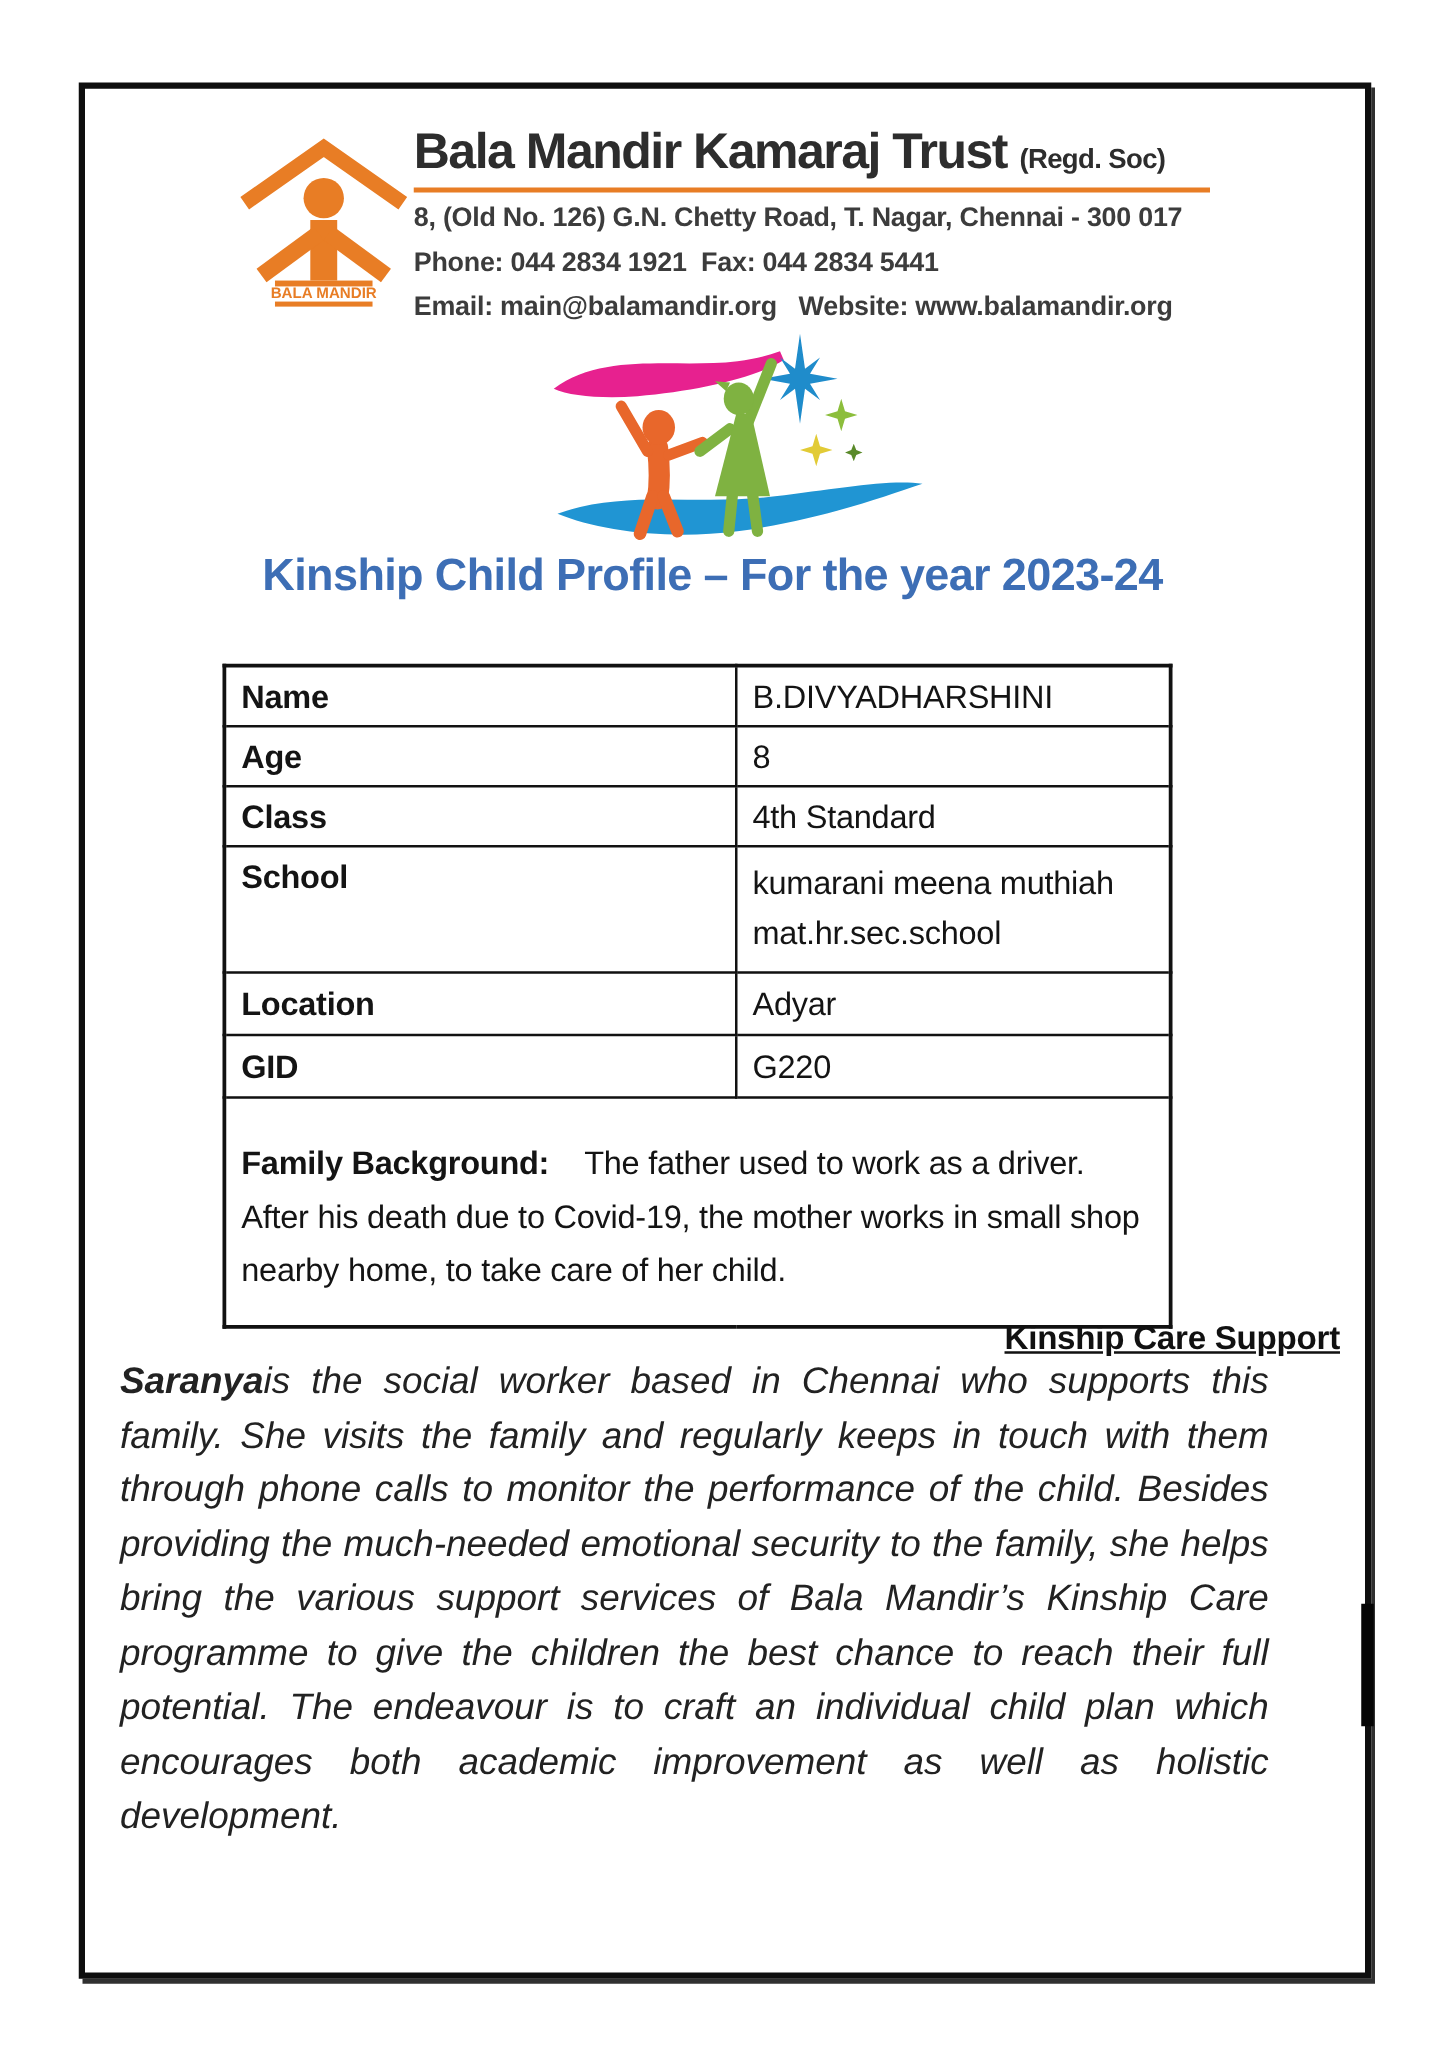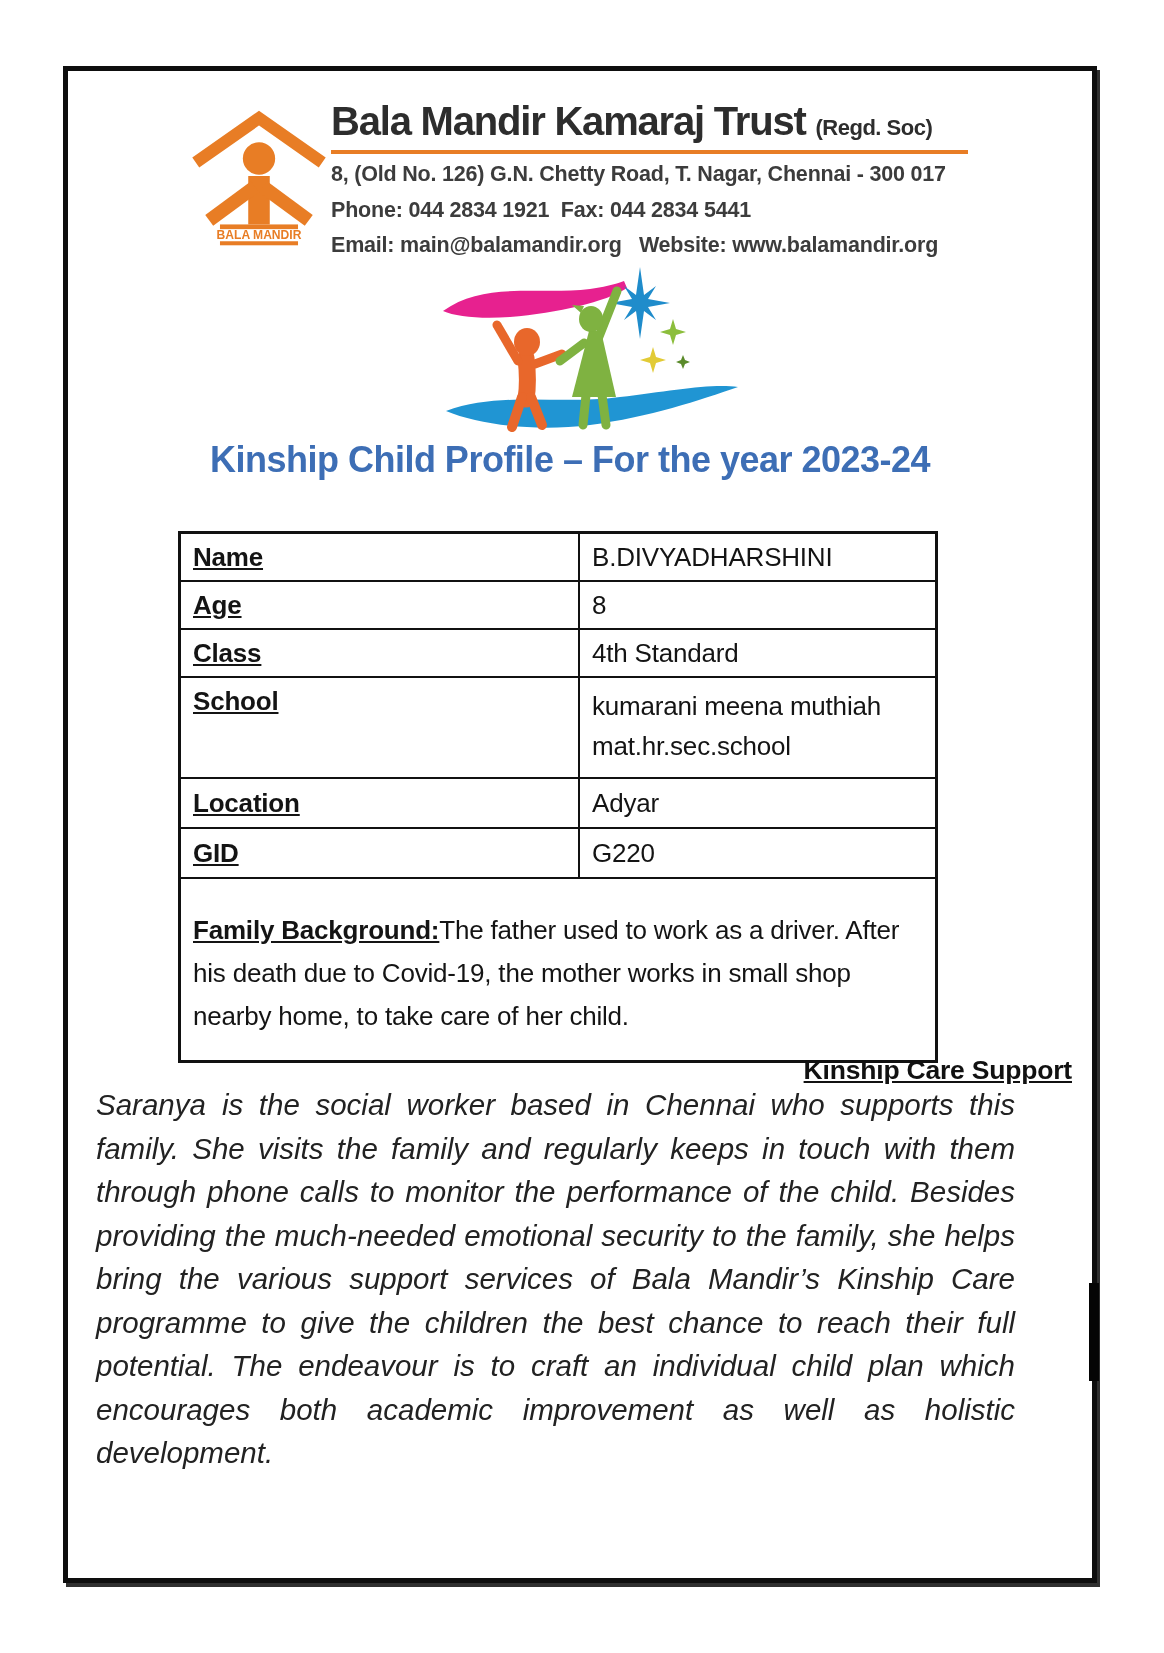--- a/index.html
+++ b/index.html
@@ -35,42 +35,42 @@
   
   .profile-table {
     position:absolute; left:110px; top:460px; width:760px;
     border-collapse:collapse; border:3px solid #111;
     table-layout:fixed;
   }
   .profile-table td {
     border:2px solid #111; font-size:26px; color:#141414;
     letter-spacing:-0.2px; vertical-align:middle;
   }
-  .lbl { width:385px; font-weight:bold; padding:2px 0 2px 12px;text-decoration:underline; }
+  .lbl { width:385px; font-weight:bold; padding:2px 10px 2px 12px; }
   .val { padding:2px 0 2px 12px; line-height:40px; }
   .row-s  td { height:42px; }
   .row-m  td { height:44px; }
   .row-school td { height:89px; vertical-align:top; padding-top:8px;margin-top:44px; }
   .fb-cell {
     height:173px; vertical-align:top; padding:8px 18px 0 12px;
     line-height:43px; font-size:26.5px;
   }
-  .fb-label { font-weight:bold; text-decoration:underline; }
+  .fb-label { font-weight:bold; margin-right:28px; }
   
   .support-heading {
     position:absolute; left:0; top:984px; width:1004px; margin:0;
     text-align:right; font-size:26.5px; font-weight:bold;
     text-decoration:underline; color:#111; letter-spacing:-0.2px;
   }
   .support-para {
     position:absolute; left:28px; top:1012px; width:919px; margin:0;
     font-size:29.5px; font-style:italic; color:#222;
     line-height:43.5px; text-align:justify;
   }
-  .lead { font-weight:normal; margin-right:16px; }
+  .lead { font-weight:bold; margin-right:0; }
   
   .edge-notch { position:absolute; right:-7px; top:1212px; width:10px; height:98px; background:#050505; }
 </style>
 </head>
 <body>
 
 <div class="page">
 
   <svg class="bm-logo" viewBox="0 0 110 104" aria-hidden="true">
     <g>

